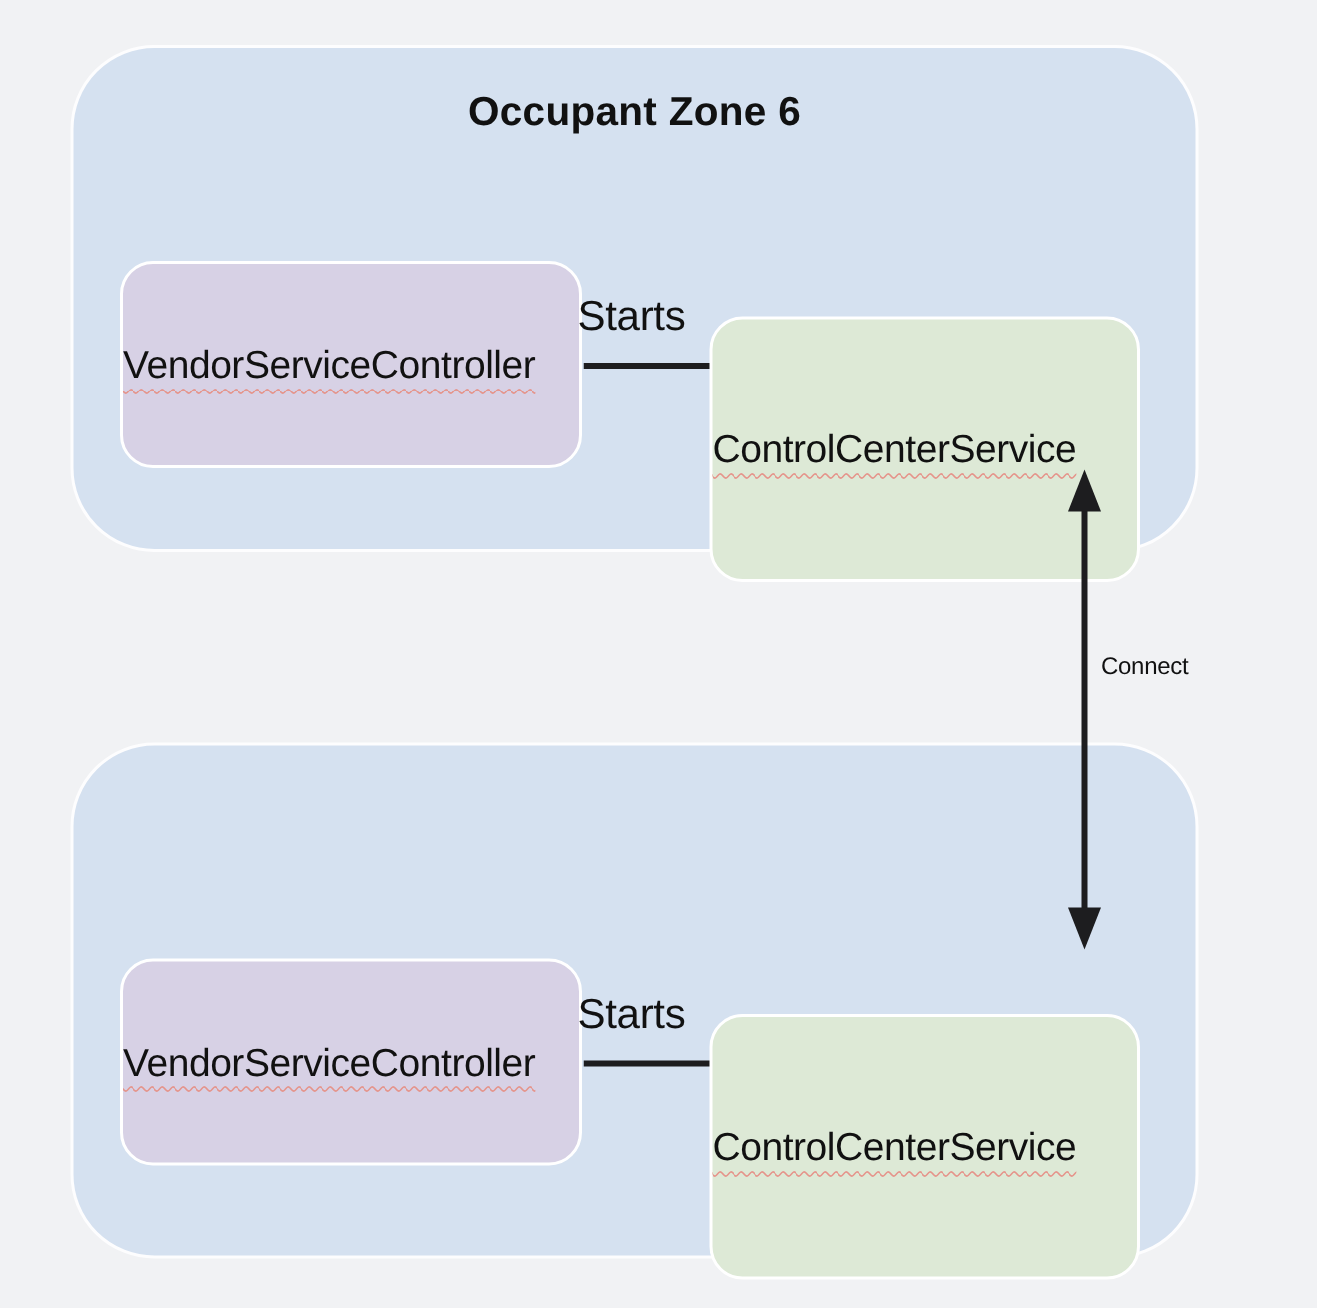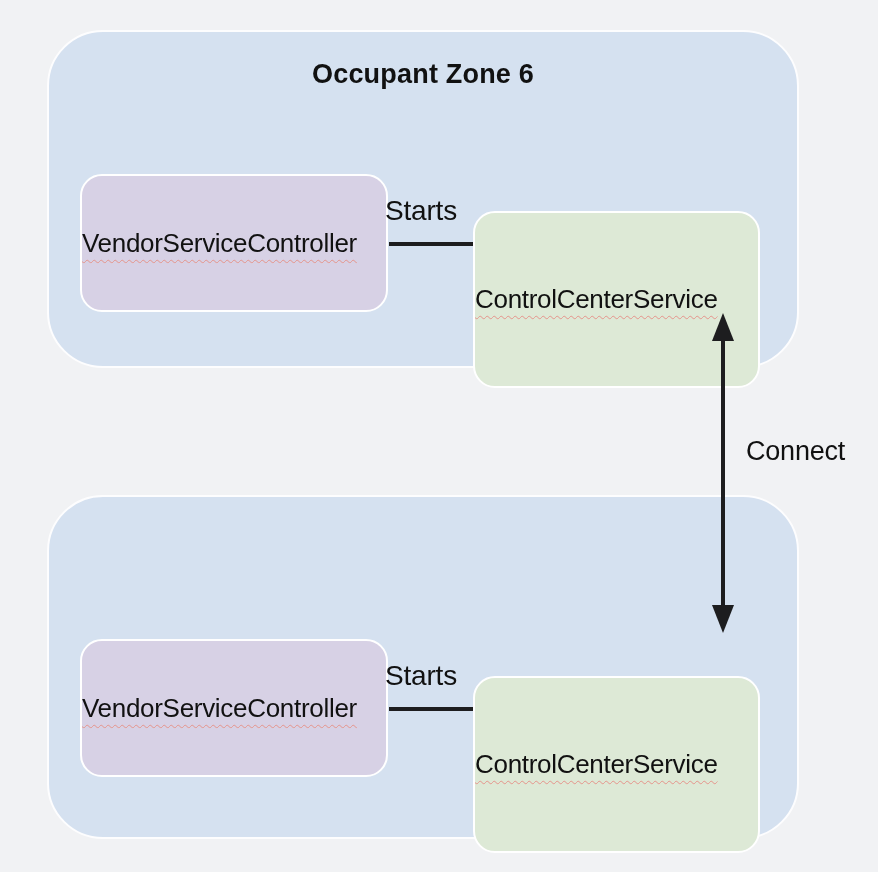--- a/index.html
+++ b/index.html
@@ -91,23 +91,22 @@
   .connect-arrow{
     position:absolute;
     left:700px;top:310px;
     width:46px;height:326px;
     pointer-events:none;
   }
   .connect-label{
     position:absolute;
     left:734px;top:436px;
     width:120px;
-    font-size:27px;
+    font-size:16px;
     letter-spacing:-0.2px;
-    margin-left:12px;
   }
 </style>
 </head>
 <body>
 
 <div class="canvas">
 
   <section class="zone zone-1">
     <h2 class="zone-title">Occupant Zone 6</h2>
 

